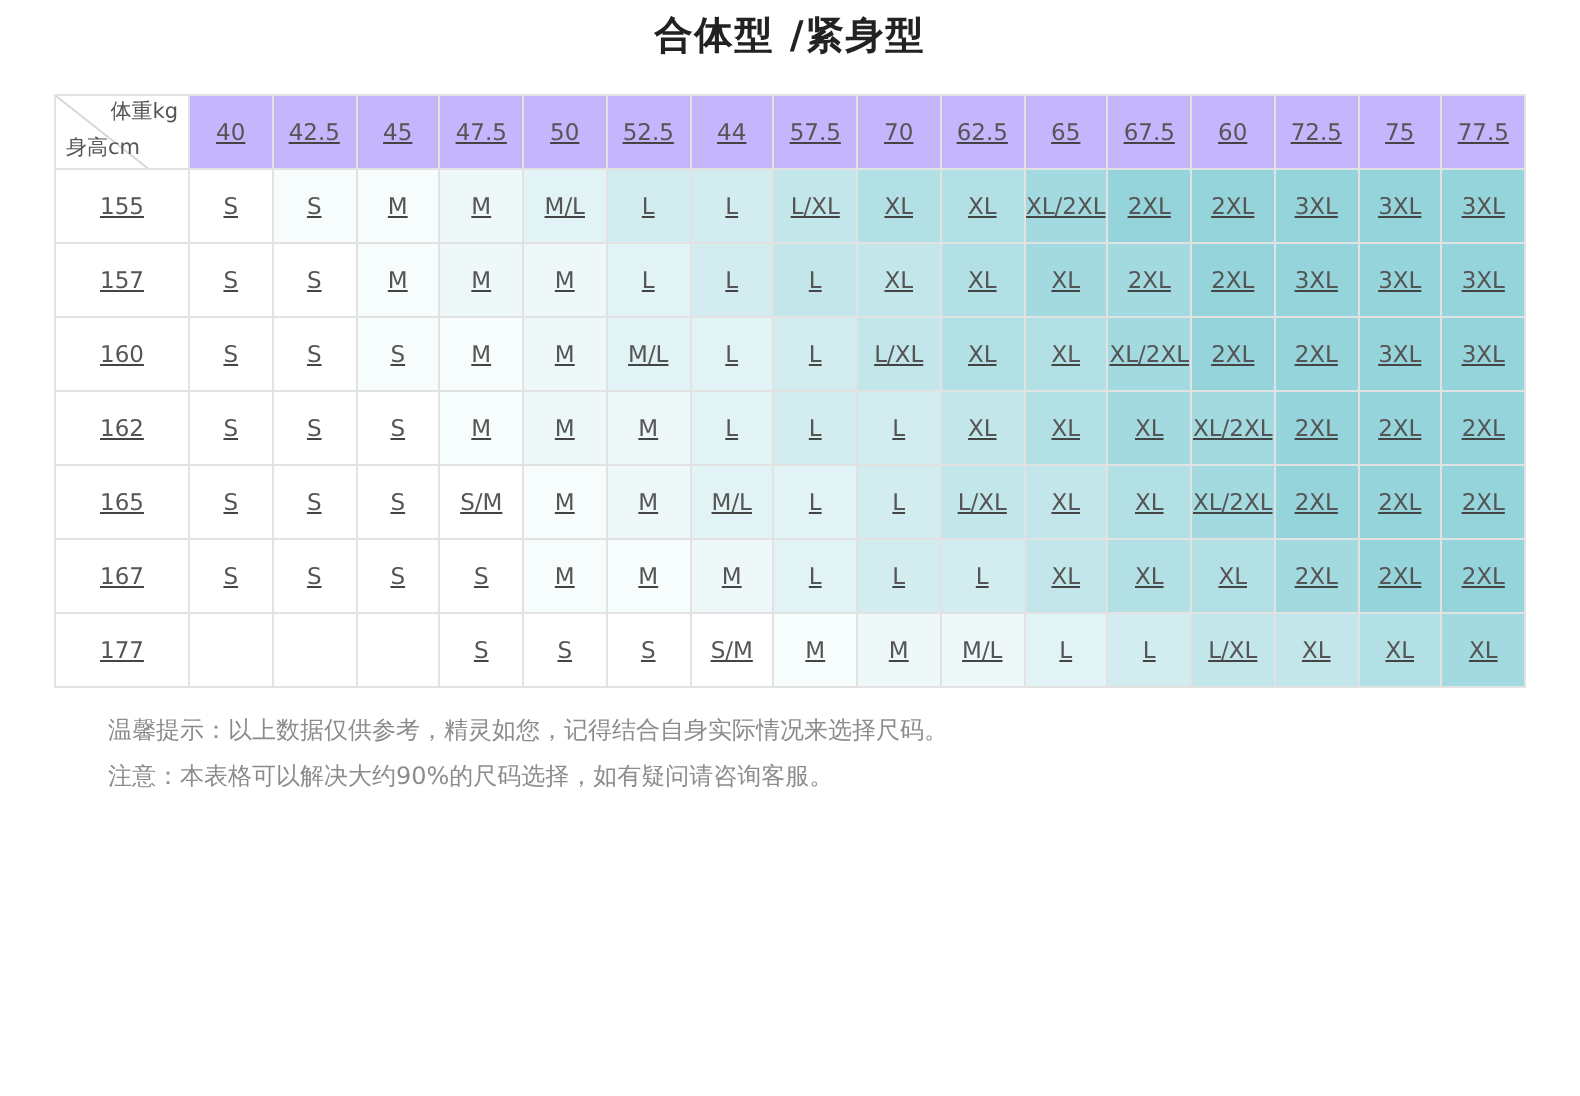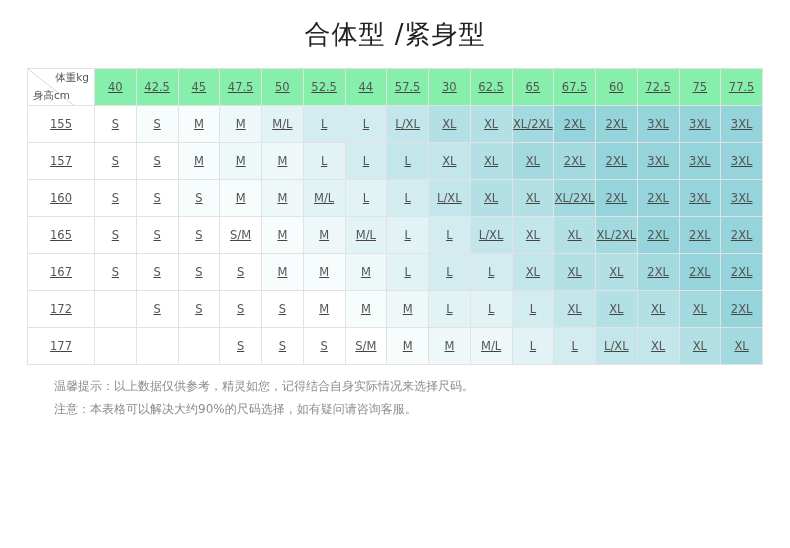--- a/index.html
+++ b/index.html
@@ -15,24 +15,24 @@
     overflow: hidden;
   }
   .page {
     position: relative;
     width: 790px;
     height: 548px;
     box-sizing: border-box;
   }
   .title {
     text-align: center;
-    font-size: 26px;
-    font-weight: normal;
+    font-size: 19px;
+    font-weight: bold;
     color: #222;
-    padding-top: 17px;
+    padding-top: 5px;
     letter-spacing: 1px;
   }
   .table-wrap {
     margin: 16px 27px 0 27px;
     text-decoration: underline;
   }
   table.size-chart {
     border-collapse: collapse;
     width: 736px;
     table-layout: fixed;
@@ -71,21 +71,21 @@
   }
   th.corner .lbl-bottom {
     position: absolute;
     bottom: 3px;
     left: 5px;
     font-size: 10.5px;
     color: #555;
     line-height: 1.1;
   }
   th.weight-head {
-    background: #86efac;
+    background: #c4b5fd;
     color: #ffffff;
     font-size: 12px;
     height: 52px;
     border: 1px solid #e2e2e2;
   }
   td.height-cell {
     background: #ffffff;
     color: #555;
     font-size: 11.5px;
   }
@@ -118,21 +118,21 @@
             <span class="lbl-bottom">身高cm</span>
           </th>
         <th class="weight-head">40</th>
             <th class="weight-head">42.5</th>
             <th class="weight-head">45</th>
             <th class="weight-head">47.5</th>
             <th class="weight-head">50</th>
             <th class="weight-head">52.5</th>
             <th class="weight-head">44</th>
             <th class="weight-head">57.5</th>
-            <th class="weight-head">30</th>
+            <th class="weight-head">70</th>
             <th class="weight-head">62.5</th>
             <th class="weight-head">65</th>
             <th class="weight-head">67.5</th>
             <th class="weight-head">60</th>
             <th class="weight-head">72.5</th>
             <th class="weight-head">75</th>
             <th class="weight-head">77.5</th>
           </tr>
       </thead>
       <tbody>
@@ -187,20 +187,39 @@
             <td style="background: rgb(195, 230, 234);">L/XL</td>
             <td style="background: rgb(179, 224, 229);">XL</td>
             <td style="background: rgb(179, 224, 229);">XL</td>
             <td style="background: rgb(163, 218, 224);">XL/2XL</td>
             <td style="background: rgb(149, 212, 218);">2XL</td>
             <td style="background: rgb(149, 212, 218);">2XL</td>
             <td style="background: rgb(149, 212, 218);">3XL</td>
             <td style="background: rgb(149, 212, 218);">3XL</td>
           </tr>
           <tr>
+            <td class="height-cell">162</td>
+            <td style="background: rgb(255, 255, 255);">S</td>
+            <td style="background: rgb(255, 255, 255);">S</td>
+            <td style="background: rgb(255, 255, 255);">S</td>
+            <td style="background: rgb(247, 252, 252);">M</td>
+            <td style="background: rgb(238, 248, 249);">M</td>
+            <td style="background: rgb(238, 248, 249);">M</td>
+            <td style="background: rgb(226, 243, 245);">L</td>
+            <td style="background: rgb(211, 236, 239);">L</td>
+            <td style="background: rgb(211, 236, 239);">L</td>
+            <td style="background: rgb(195, 230, 234);">XL</td>
+            <td style="background: rgb(179, 224, 229);">XL</td>
+            <td style="background: rgb(163, 218, 224);">XL</td>
+            <td style="background: rgb(163, 218, 224);">XL/2XL</td>
+            <td style="background: rgb(149, 212, 218);">2XL</td>
+            <td style="background: rgb(149, 212, 218);">2XL</td>
+            <td style="background: rgb(149, 212, 218);">2XL</td>
+          </tr>
+          <tr>
             <td class="height-cell">165</td>
             <td style="background: rgb(255, 255, 255);">S</td>
             <td style="background: rgb(255, 255, 255);">S</td>
             <td style="background: rgb(255, 255, 255);">S</td>
             <td style="background: rgb(255, 255, 255);">S/M</td>
             <td style="background: rgb(247, 252, 252);">M</td>
             <td style="background: rgb(238, 248, 249);">M</td>
             <td style="background: rgb(226, 243, 245);">M/L</td>
             <td style="background: rgb(226, 243, 245);">L</td>
             <td style="background: rgb(211, 236, 239);">L</td>
@@ -222,39 +241,20 @@
             <td style="background: rgb(247, 252, 252);">M</td>
             <td style="background: rgb(238, 248, 249);">M</td>
             <td style="background: rgb(226, 243, 245);">L</td>
             <td style="background: rgb(211, 236, 239);">L</td>
             <td style="background: rgb(211, 236, 239);">L</td>
             <td style="background: rgb(195, 230, 234);">XL</td>
             <td style="background: rgb(179, 224, 229);">XL</td>
             <td style="background: rgb(179, 224, 229);">XL</td>
             <td style="background: rgb(163, 218, 224);">2XL</td>
             <td style="background: rgb(149, 212, 218);">2XL</td>
-            <td style="background: rgb(149, 212, 218);">2XL</td>
-          </tr>
-          <tr>
-            <td class="height-cell">172</td>
-            <td style="background: rgb(255, 255, 255);"></td>
-            <td style="background: rgb(255, 255, 255);">S</td>
-            <td style="background: rgb(255, 255, 255);">S</td>
-            <td style="background: rgb(255, 255, 255);">S</td>
-            <td style="background: rgb(255, 255, 255);">S</td>
-            <td style="background: rgb(255, 255, 255);">M</td>
-            <td style="background: rgb(247, 252, 252);">M</td>
-            <td style="background: rgb(238, 248, 249);">M</td>
-            <td style="background: rgb(226, 243, 245);">L</td>
-            <td style="background: rgb(226, 243, 245);">L</td>
-            <td style="background: rgb(211, 236, 239);">L</td>
-            <td style="background: rgb(195, 230, 234);">XL</td>
-            <td style="background: rgb(179, 224, 229);">XL</td>
-            <td style="background: rgb(179, 224, 229);">XL</td>
-            <td style="background: rgb(163, 218, 224);">XL</td>
             <td style="background: rgb(149, 212, 218);">2XL</td>
           </tr>
           <tr>
             <td class="height-cell">177</td>
             <td style="background: rgb(255, 255, 255);"></td>
             <td style="background: rgb(255, 255, 255);"></td>
             <td style="background: rgb(255, 255, 255);"></td>
             <td style="background: rgb(255, 255, 255);">S</td>
             <td style="background: rgb(255, 255, 255);">S</td>
             <td style="background: rgb(255, 255, 255);">S</td>

